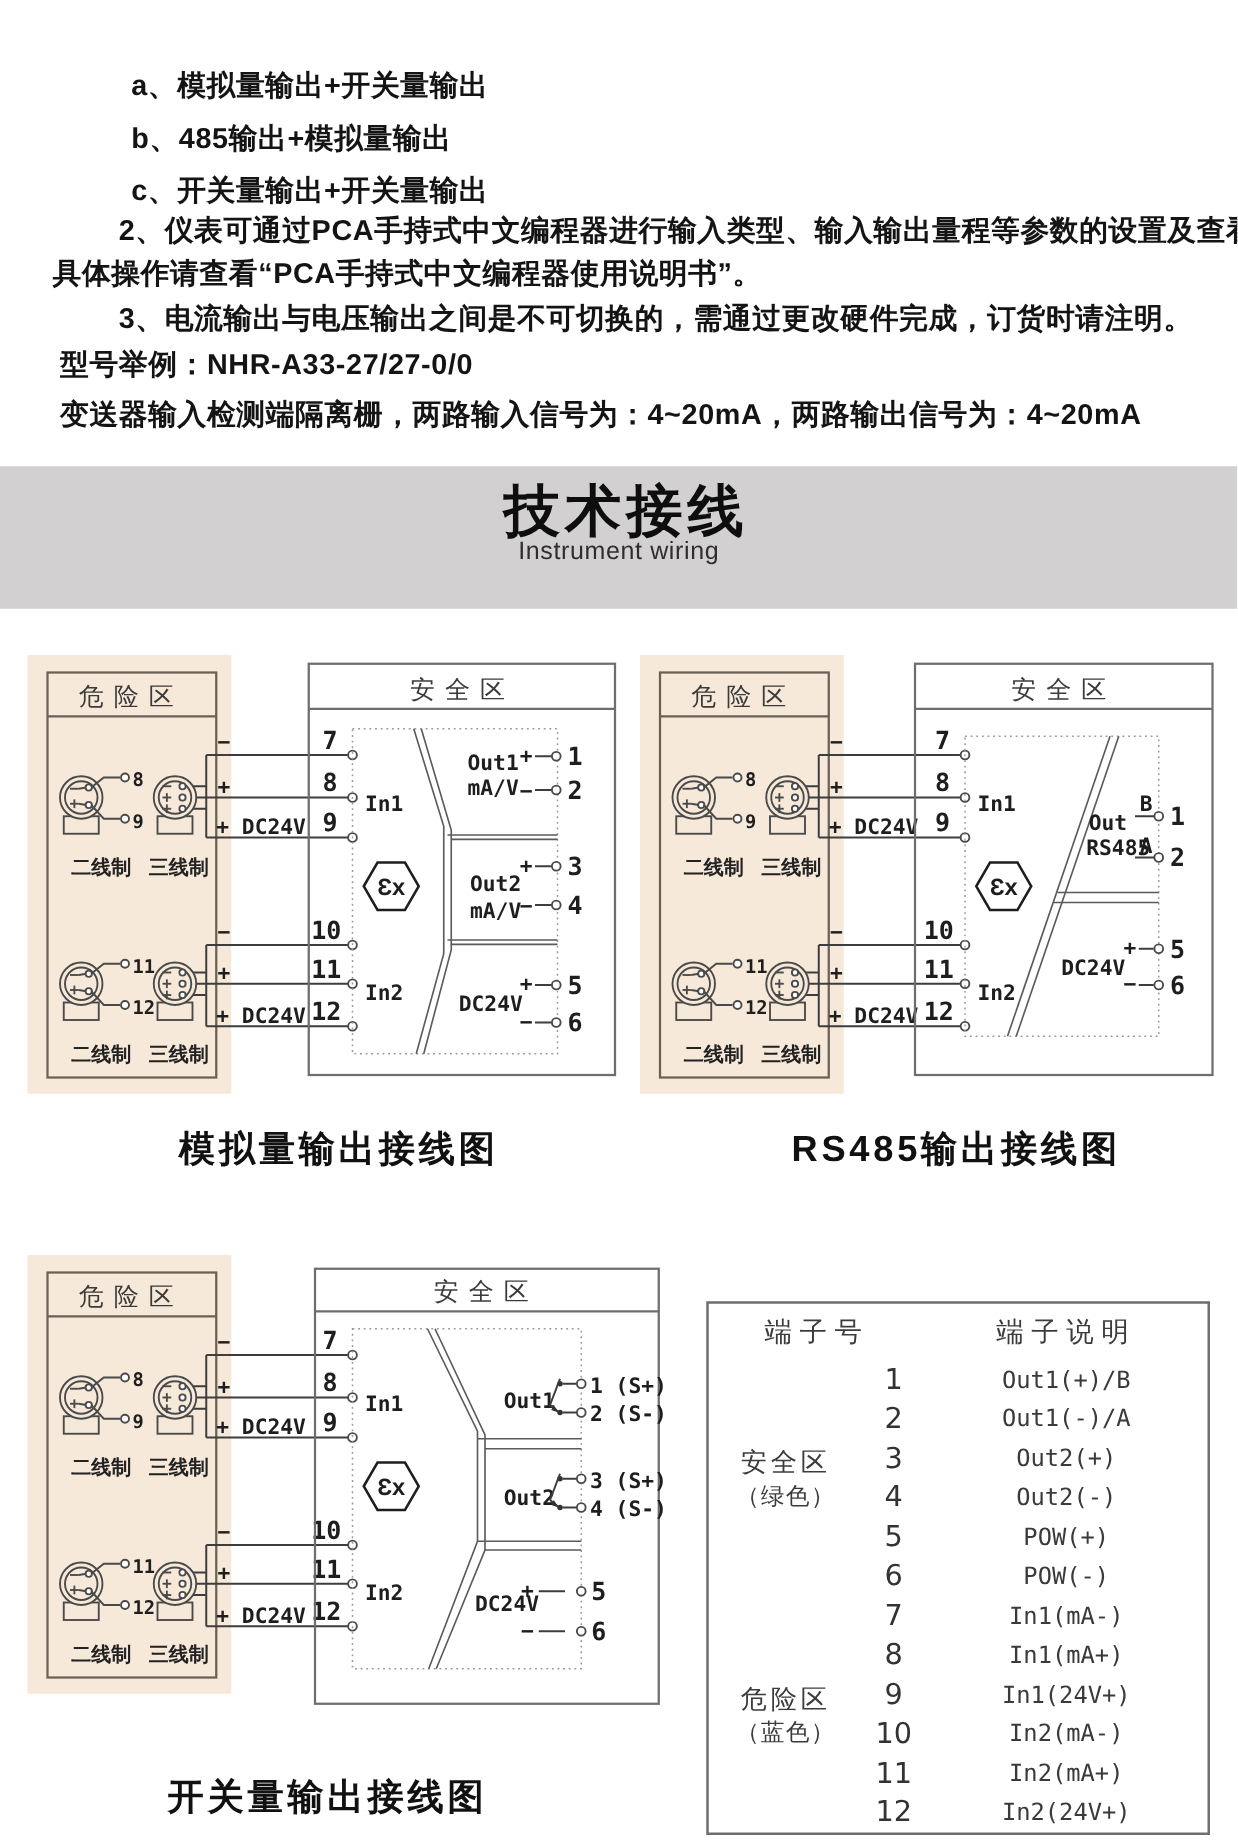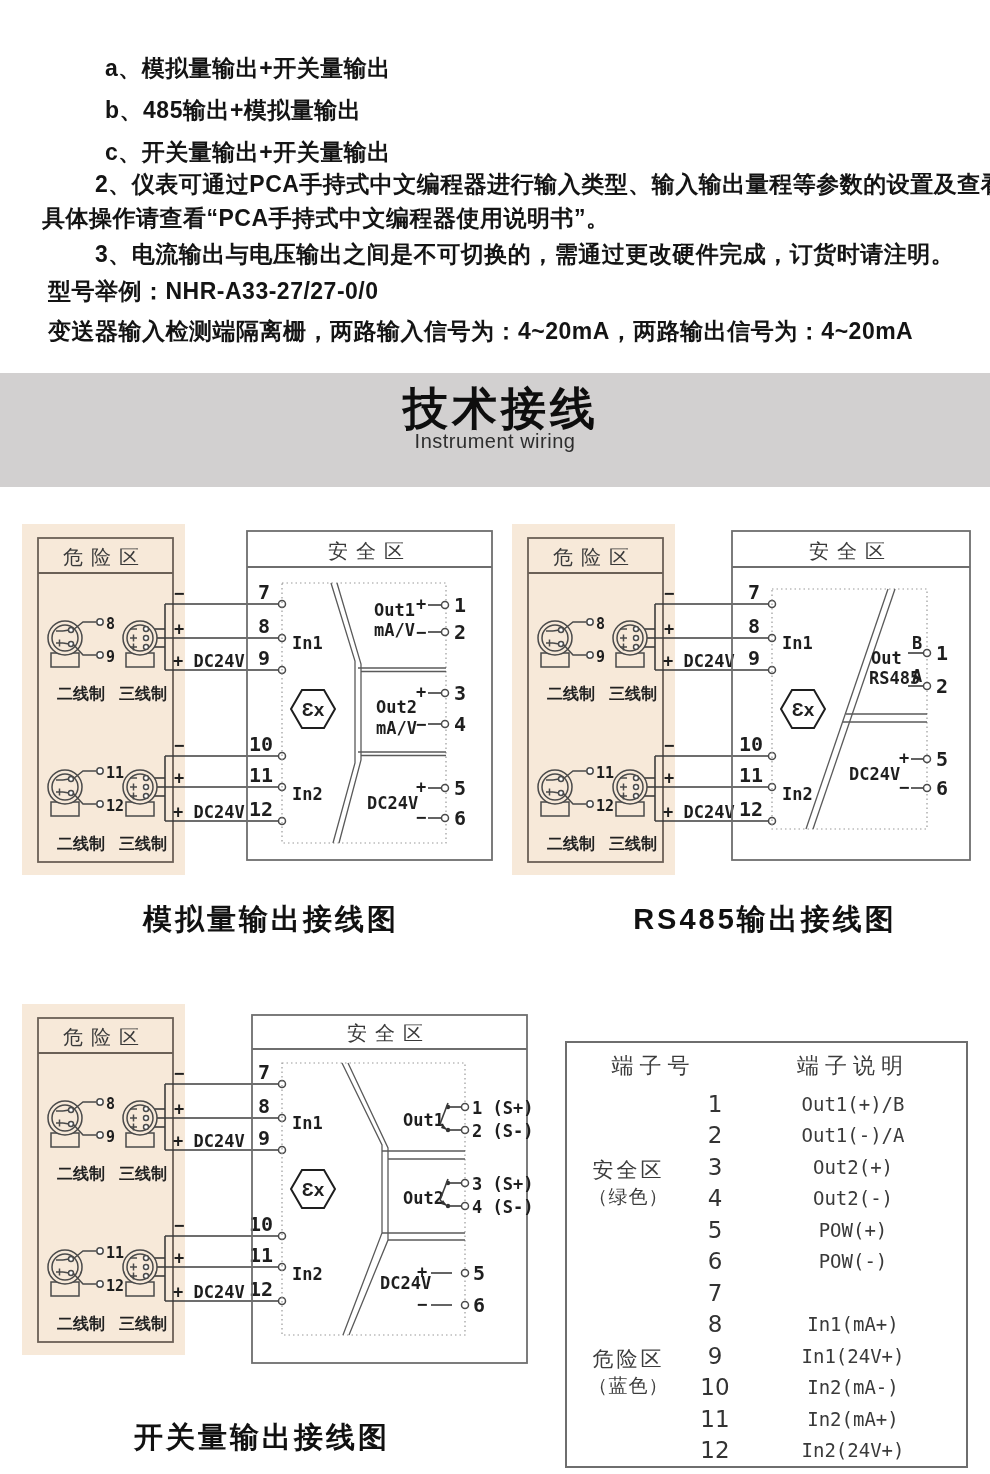--- a/index.html
+++ b/index.html
@@ -329,20 +329,21 @@
     <div class="ncell" style="grid-row:4">3</div>
     <div class="dcell" style="grid-row:4">Out2(+)</div>
     <div class="ncell" style="grid-row:5">4</div>
     <div class="dcell" style="grid-row:5">Out2(-)</div>
     <div class="ncell" style="grid-row:6">5</div>
     <div class="dcell" style="grid-row:6">POW(+)</div>
     <div class="ncell" style="grid-row:7">6</div>
     <div class="dcell" style="grid-row:7">POW(-)</div>
 
     <div class="ncell" style="grid-row:8">7</div>
+    <div class="dcell" style="grid-row:8">In1(mA-)</div>
     <div class="ncell" style="grid-row:9">8</div>
     <div class="dcell" style="grid-row:9">In1(mA+)</div>
     <div class="ncell" style="grid-row:10">9</div>
     <div class="dcell" style="grid-row:10">In1(24V+)</div>
     <div class="ncell" style="grid-row:11">10</div>
     <div class="dcell" style="grid-row:11">In2(mA-)</div>
     <div class="ncell" style="grid-row:12">11</div>
     <div class="dcell" style="grid-row:12">In2(mA+)</div>
     <div class="ncell lastrow" style="grid-row:13">12</div>
     <div class="dcell lastrow" style="grid-row:13">In2(24V+)</div>

